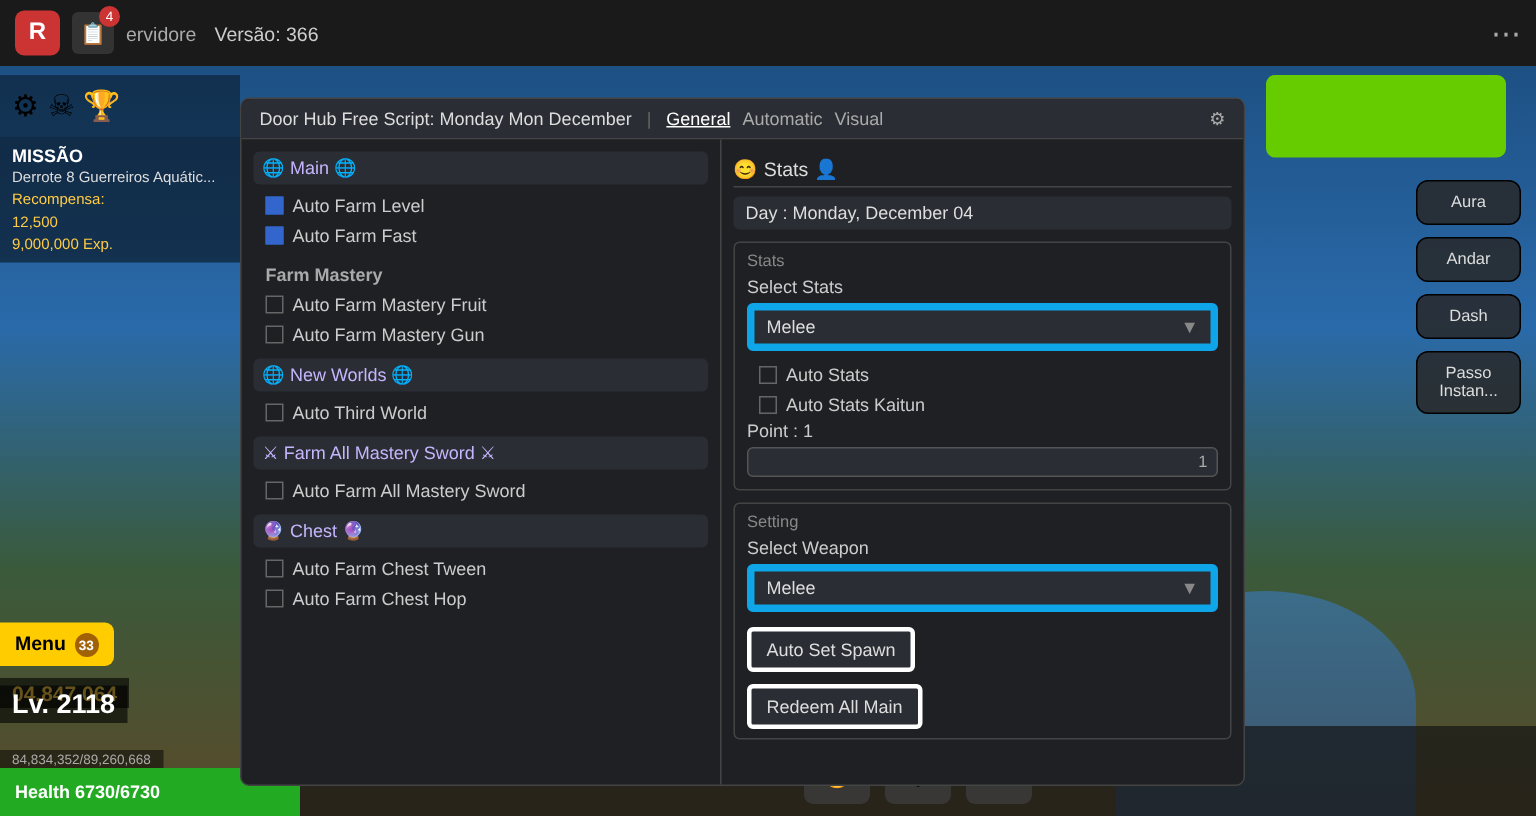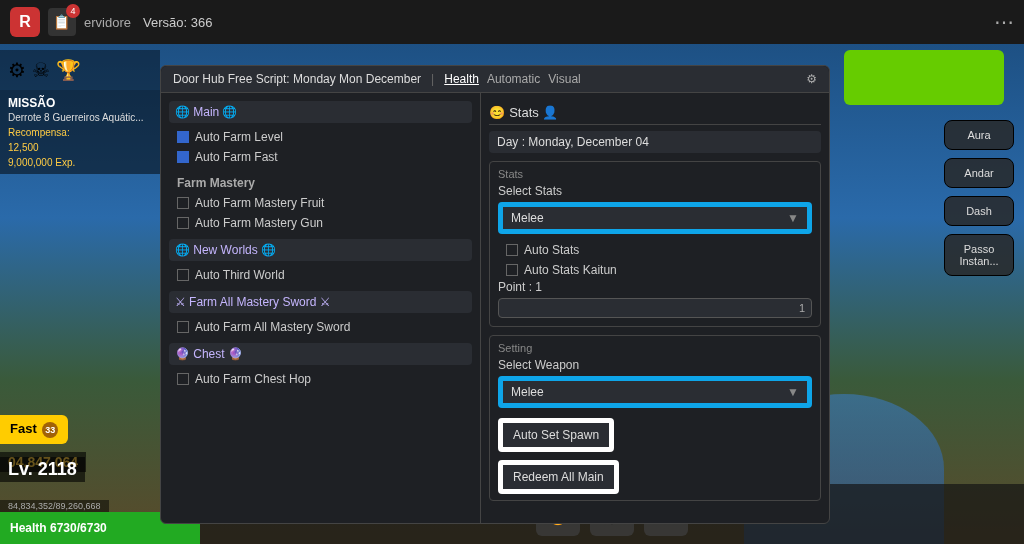--- a/index.html
+++ b/index.html
@@ -384,21 +384,21 @@
       padding: 6px 8px;
     }
     .setting-title {
       font-size: 11px;
       color: #888;
       margin-bottom: 4px;
     }
 
     .action-btn {
       background: #2a2d33;
-      border: 5px solid #ffffff;
+      border: 3px solid #ffffff;
       border-radius: 4px;
       color: #ddd;
       font-size: 12px;
       padding: 5px 10px;
       cursor: pointer;
       margin-top: 4px;
       display: inline-block;
     }
 
     
@@ -471,21 +471,21 @@
   <div class="mission-box">
     <div class="mission-title">MISSÃO</div>
     <div class="mission-sub">Derrote 8 Guerreiros Aquátic...</div>
     <div class="mission-reward">Recompensa:</div>
     <div class="mission-reward">12,500</div>
     <div class="mission-reward">9,000,000 Exp.</div>
   </div>
 </div>
 
 <div class="menu-btn">
-  <span>Fast</span>
+  <span>Menu</span>
   <span class="menu-badge">33</span>
 </div>
 
 <div class="gold-amount">04,847,064</div>
 
 <div class="level-display">Lv. 2118</div>
 
 <div class="exp-display">84,834,352/89,260,668</div>
 
 <div class="health-bar">Health 6730/6730</div>
@@ -496,21 +496,21 @@
   <div class="r-btn">Dash</div>
   <div class="r-btn">Passo<br>Instan...</div>
 </div>
 
 <div class="script-panel">
 
   <div class="panel-header">
     <span class="panel-header-title">Door Hub Free Script: Monday Mon December</span>
     <span class="panel-header-pipe">|</span>
     <div class="panel-header-tabs">
-      <span class="ph-tab active">Health</span>
+      <span class="ph-tab active">General</span>
       <span class="ph-tab">Automatic</span>
       <span class="ph-tab">Visual</span>
     </div>
     <span class="gear-icon">⚙</span>
   </div>
 
   <div class="panel-body">
 
     <div class="left-col">
 
@@ -554,20 +554,24 @@
       </div>
       <div class="item-row">
         <span class="item-checkbox"></span>
         <span class="item-label">Auto Farm All Mastery Sword</span>
       </div>
 
       <div class="section-divider"></div>
 
       <div class="section-header">
         <span>🔮 Chest 🔮</span>
+      </div>
+      <div class="item-row">
+        <span class="item-checkbox"></span>
+        <span class="item-label">Auto Farm Chest Tween</span>
       </div>
       <div class="item-row">
         <span class="item-checkbox"></span>
         <span class="item-label">Auto Farm Chest Hop</span>
       </div>
     </div>
 
     <div class="right-col">
 
       <div class="stats-header">

